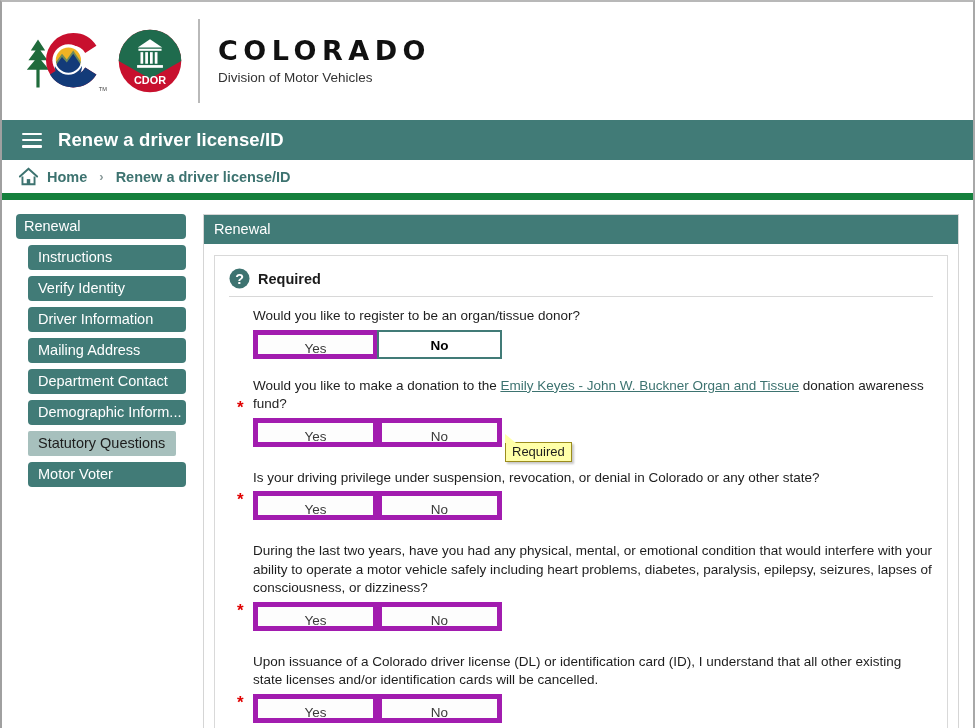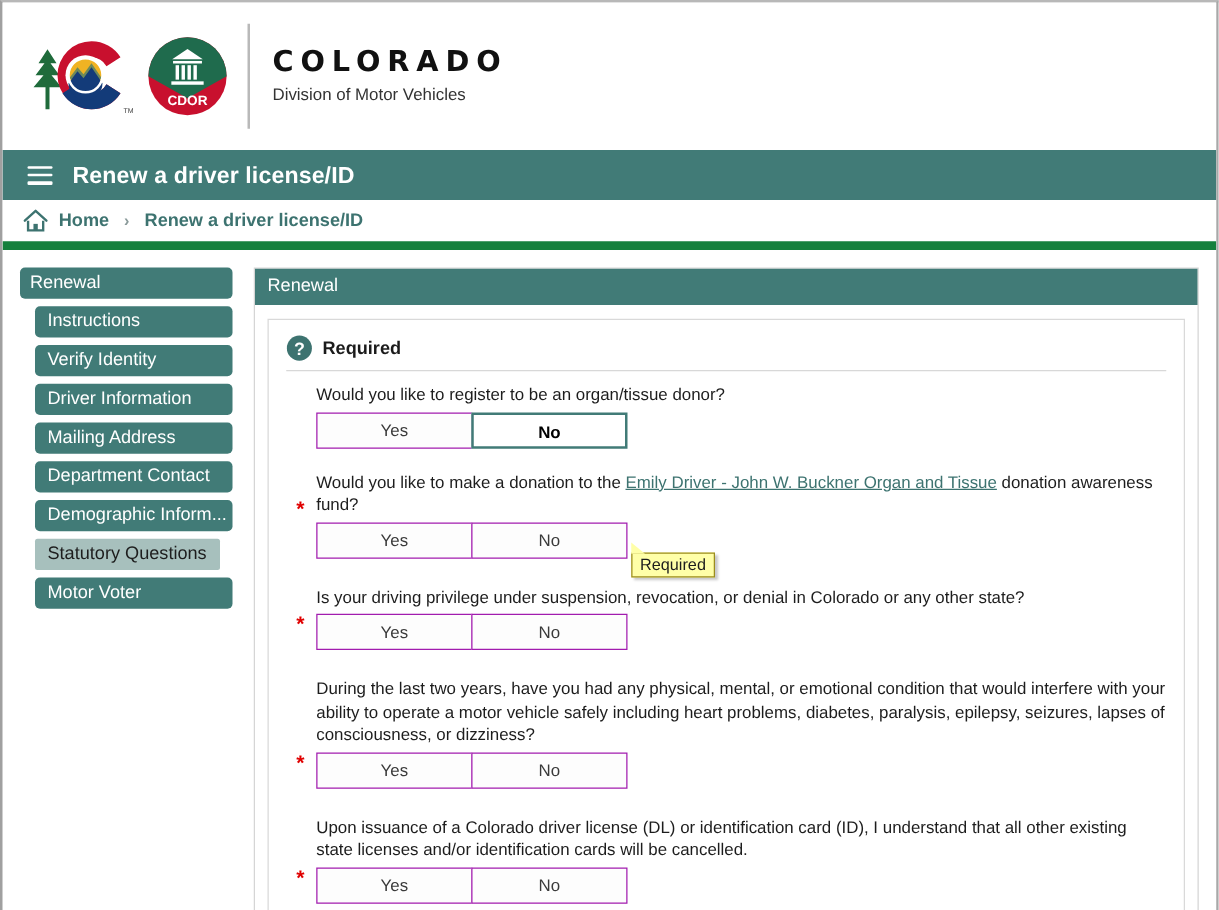--- a/index.html
+++ b/index.html
@@ -31,21 +31,21 @@
   .co-logo { width: 88px; height: 72px; margin-right: 6px; }
   .cdor-logo { width: 68px; height: 68px; }
   .brand-divider {
     width: 2px;
     height: 84px;
     background: #b9b9b9;
     margin: 0 18px 0 14px;
   }
   .brand-text { line-height: 1; }
   .brand-colorado {
-    font-size: 23px;
+    font-size: 27px;
     font-weight: bold;
     letter-spacing: 5.5px;
     color: #111111;
     font-family: "DejaVu Sans", sans-serif;
   }
   .brand-dept {
     font-size: 20.5px;
     font-weight: bold;
     color: #111111;
     margin-top: 7px;
@@ -215,21 +215,21 @@
     line-height: 1;
   }
   .yn-row { display: flex; position: relative; }
   .yn-btn {
     width: 125px;
     height: 29px;
     line-height: 27px;
     text-align: center;
     font-size: 13.5px;
     background: #fdfdfd;
-    border: 1px solid #a21caf;
+    border: 5px solid #a21caf;
     color: #3a3a3a;
     cursor: pointer;
     user-select: none;
   }
   .yn-btn + .yn-btn { margin-left: -1px; }
   .yn-btn.selected {
     border: 2px solid #417b77;
     color: #000000;
     font-weight: bold;
     background: #ffffff;
@@ -366,21 +366,21 @@
         <div class="question-block">
           <div class="q-text">Would you like to register to be an organ/tissue donor?</div>
           <div class="yn-row">
             <div class="yn-btn">Yes</div>
             <div class="yn-btn selected">No</div>
           </div>
         </div>
 
         <div class="question-block" style="margin-top:18px;">
           <div class="q-text">
-            <span>Would you like to make a donation to the </span><a href="#">Emily Driver - John W. Buckner Organ and Tissue</a><span> donation awareness fund?</span>
+            <span>Would you like to make a donation to the </span><a href="#">Emily Keyes - John W. Buckner Organ and Tissue</a><span> donation awareness fund?</span>
           </div>
           <span class="req-star" style="top:22px;">*</span>
           <div class="yn-row">
             <div class="yn-btn">Yes</div>
             <div class="yn-btn">No</div>
             <div class="tooltip" style="left:252px; top:24px;">Required</div>
           </div>
         </div>
 
         <div class="question-block" style="margin-top:22px;">

